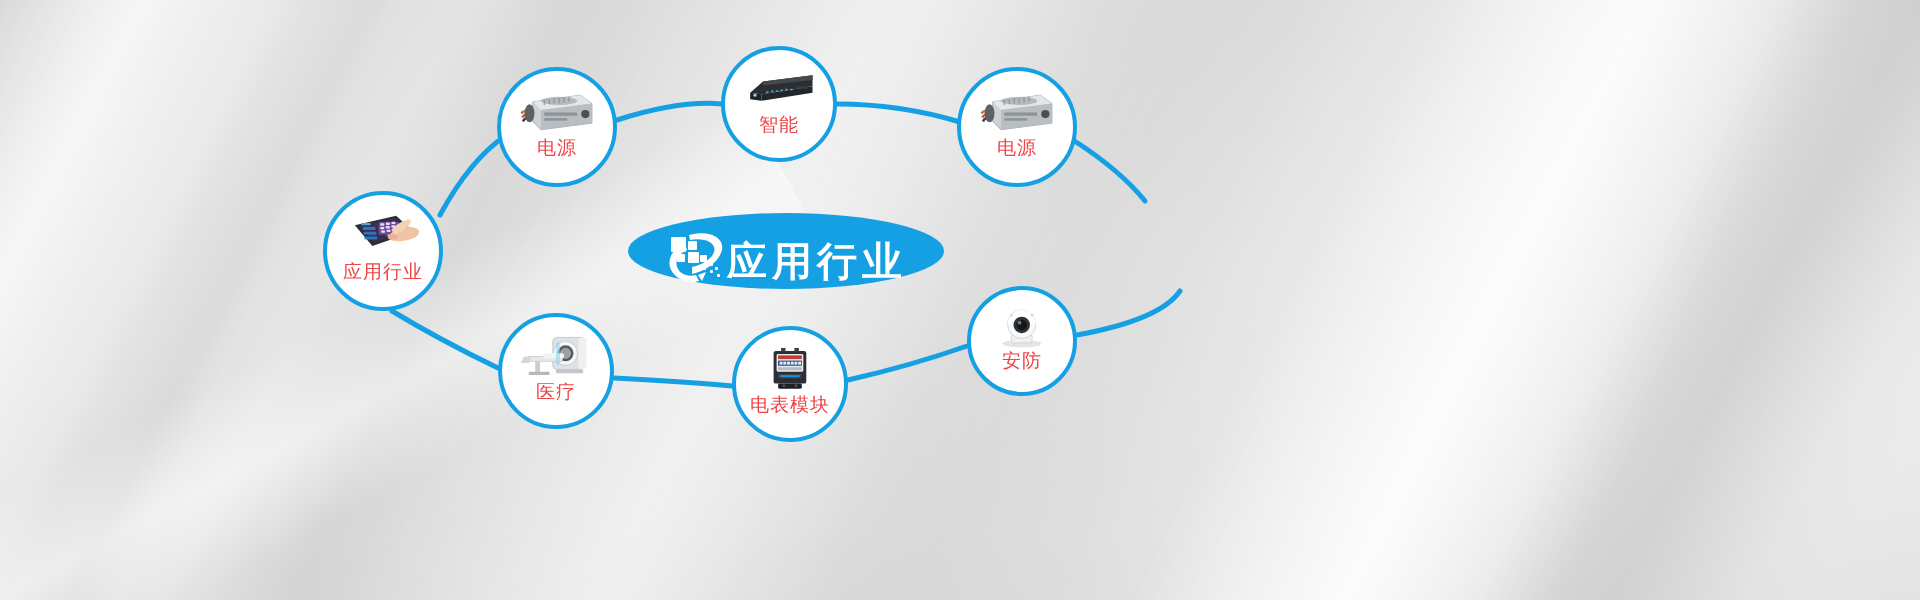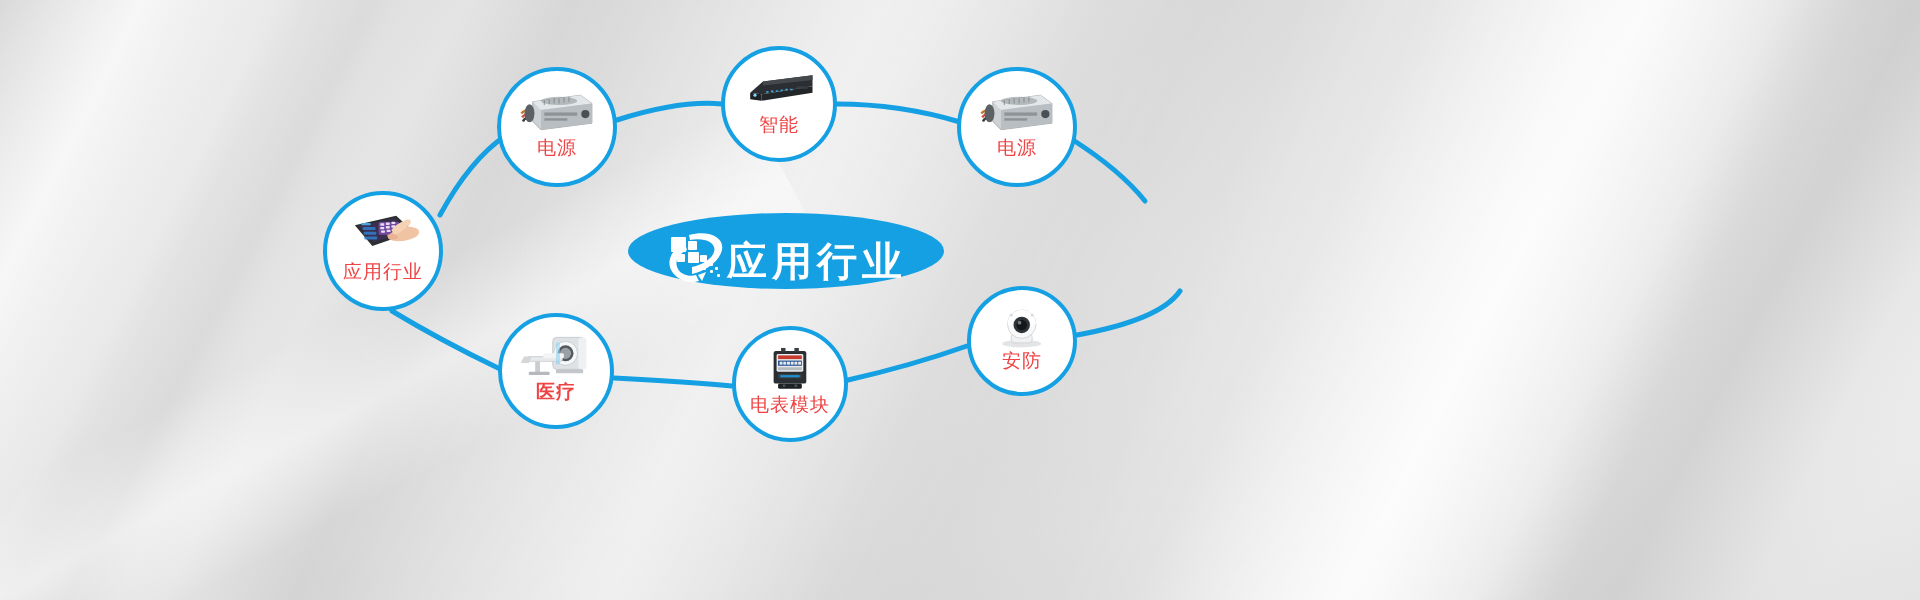--- a/index.html
+++ b/index.html
@@ -214,21 +214,21 @@
         <circle cx="50" cy="28" r="11" fill="#2e3338"></circle>
         <circle cx="50" cy="28" r="7" fill="#14171a"></circle>
         <circle cx="47" cy="25" r="2.5" fill="#6f7a82"></circle>
         <circle cx="36" cy="15" r="2" fill="#d9dcdf"></circle>
         <circle cx="64" cy="15" r="2" fill="#d9dcdf"></circle>
       </svg>
     </span>
     <span class="cap">安防</span>
   </div>
 
-  <div class="node" style="left:498px;top:313px;width:116px;height:116px;font-weight:bold;">
+  <div class="node" style="left:498px;top:313px;width:116px;height:116px;">
     <span class="pic">
       <svg viewBox="0 0 100 58">
         <rect x="46" y="6" width="40" height="40" rx="5" fill="#dfe2e5" stroke="#bfc3c7" stroke-width="1"></rect>
         <rect x="78" y="6" width="10" height="40" rx="4" fill="#eef0f2"></rect>
         <circle cx="62" cy="26" r="15" fill="#f6f7f8" stroke="#c3c7cb" stroke-width="1"></circle>
         <circle cx="62" cy="26" r="10" fill="#53585d"></circle>
         <circle cx="62" cy="26" r="7" fill="#9aa0a5"></circle>
         <rect x="14" y="30" width="44" height="6" rx="2" fill="#e7e9eb" stroke="#c6cace" stroke-width="1"></rect>
         <rect x="34" y="26" width="26" height="6" rx="2" fill="#f3f4f5"></rect>
         <polygon points="10,30 20,30 16,38 6,38" fill="#d4d7da"></polygon>

